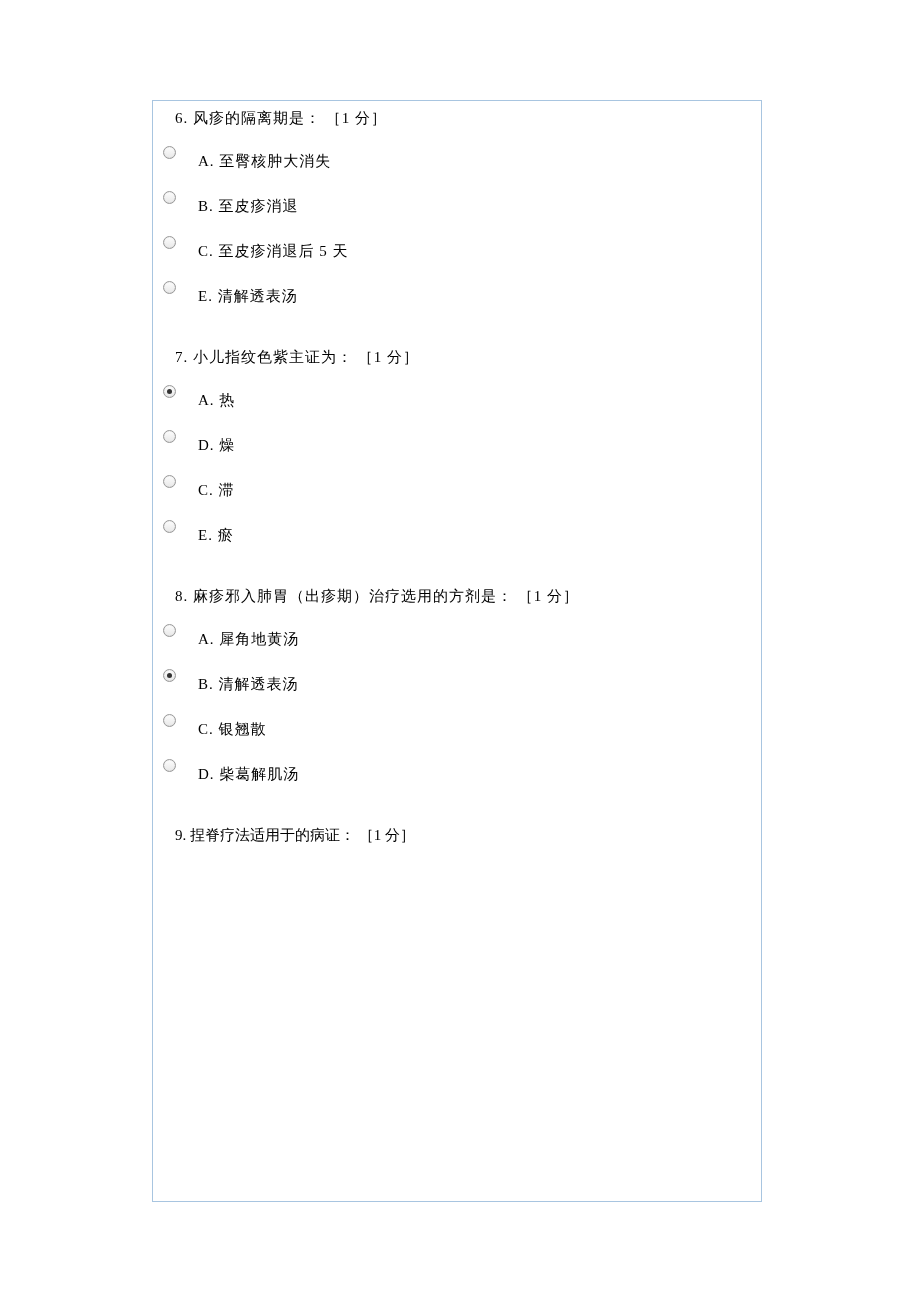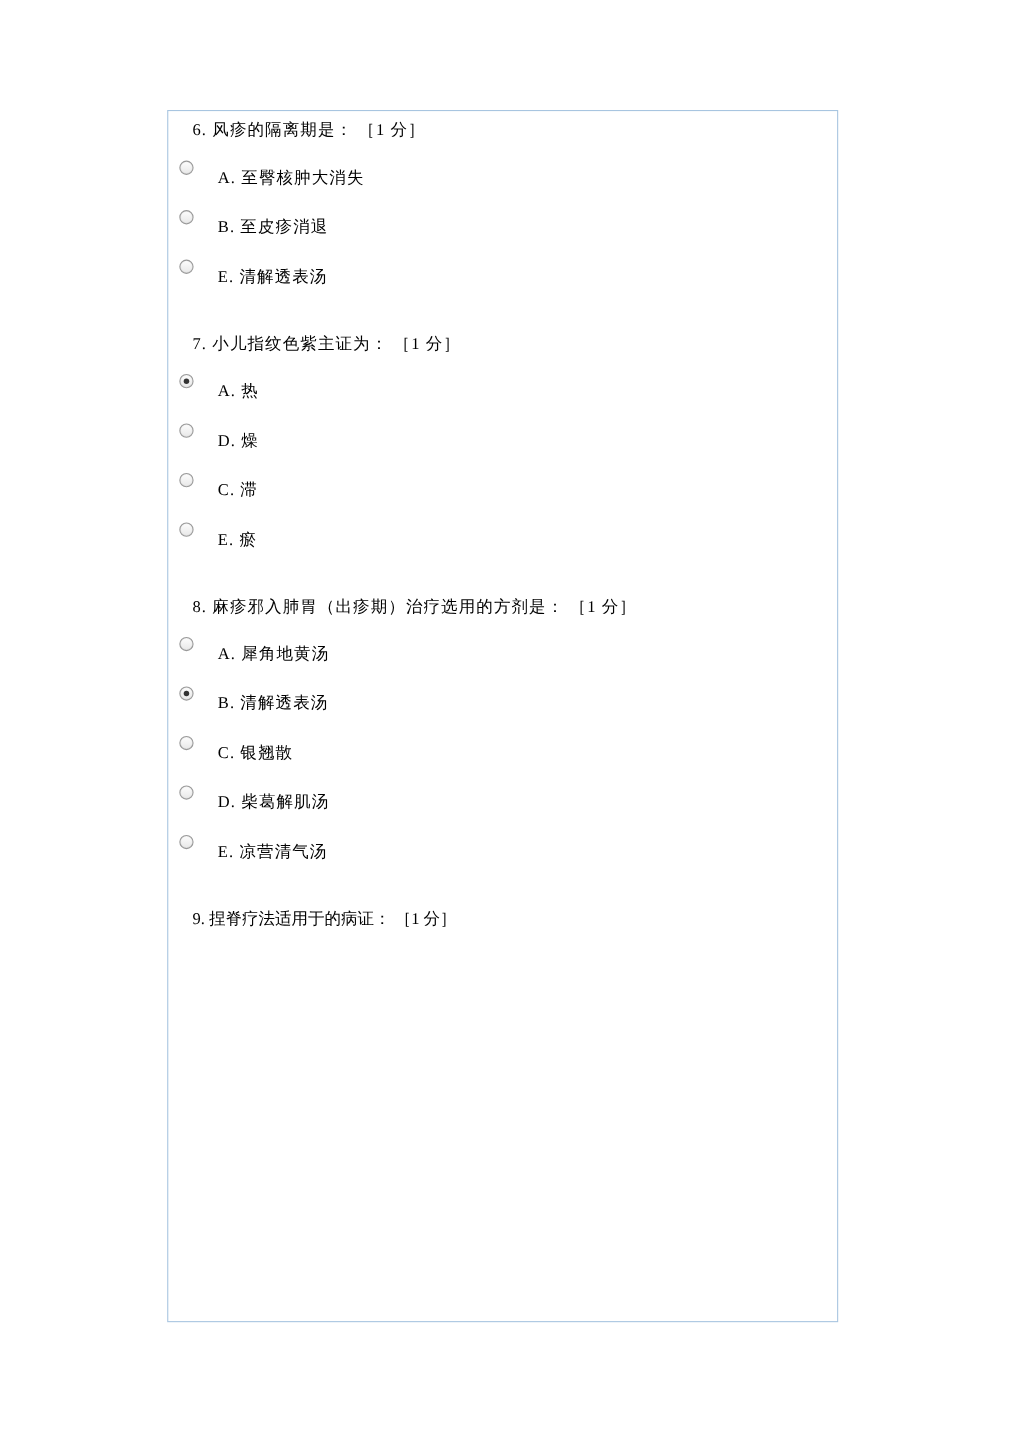--- a/index.html
+++ b/index.html
@@ -83,20 +83,24 @@
     <div class="option-row">
       <span class="radio-icon"></span>
       <span class="option-text"><span>A.</span> <span>至臀核肿大消失</span></span>
     </div>
     <div class="option-row">
       <span class="radio-icon"></span>
       <span class="option-text"><span>B.</span> <span>至皮疹消退</span></span>
     </div>
     <div class="option-row">
       <span class="radio-icon"></span>
+      <span class="option-text"><span>C.</span> <span>至皮疹消退后 5 天</span></span>
+    </div>
+    <div class="option-row">
+      <span class="radio-icon"></span>
       <span class="option-text"><span>E.</span> <span>清解透表汤</span></span>
     </div>
   </div>
 
   <div class="question-block">
     <div class="question-title">
       <span>7.</span>
       <span>小儿指纹色紫主证为：</span>
       <span>［1 分］</span>
     </div>
@@ -133,24 +137,20 @@
       <span class="option-text"><span>B.</span> <span>清解透表汤</span></span>
     </div>
     <div class="option-row">
       <span class="radio-icon"></span>
       <span class="option-text"><span>C.</span> <span>银翘散</span></span>
     </div>
     <div class="option-row">
       <span class="radio-icon"></span>
       <span class="option-text"><span>D.</span> <span>柴葛解肌汤</span></span>
     </div>
-    <div class="option-row">
-      <span class="radio-icon"></span>
-      <span class="option-text"><span>E.</span> <span>凉营清气汤</span></span>
-    </div>
   </div>
 
   <div class="last-question">
     <span>9.</span>
     <span>捏脊疗法适用于的病证：</span>
     <span>［1 分］</span>
   </div>
 
 </div>
 

